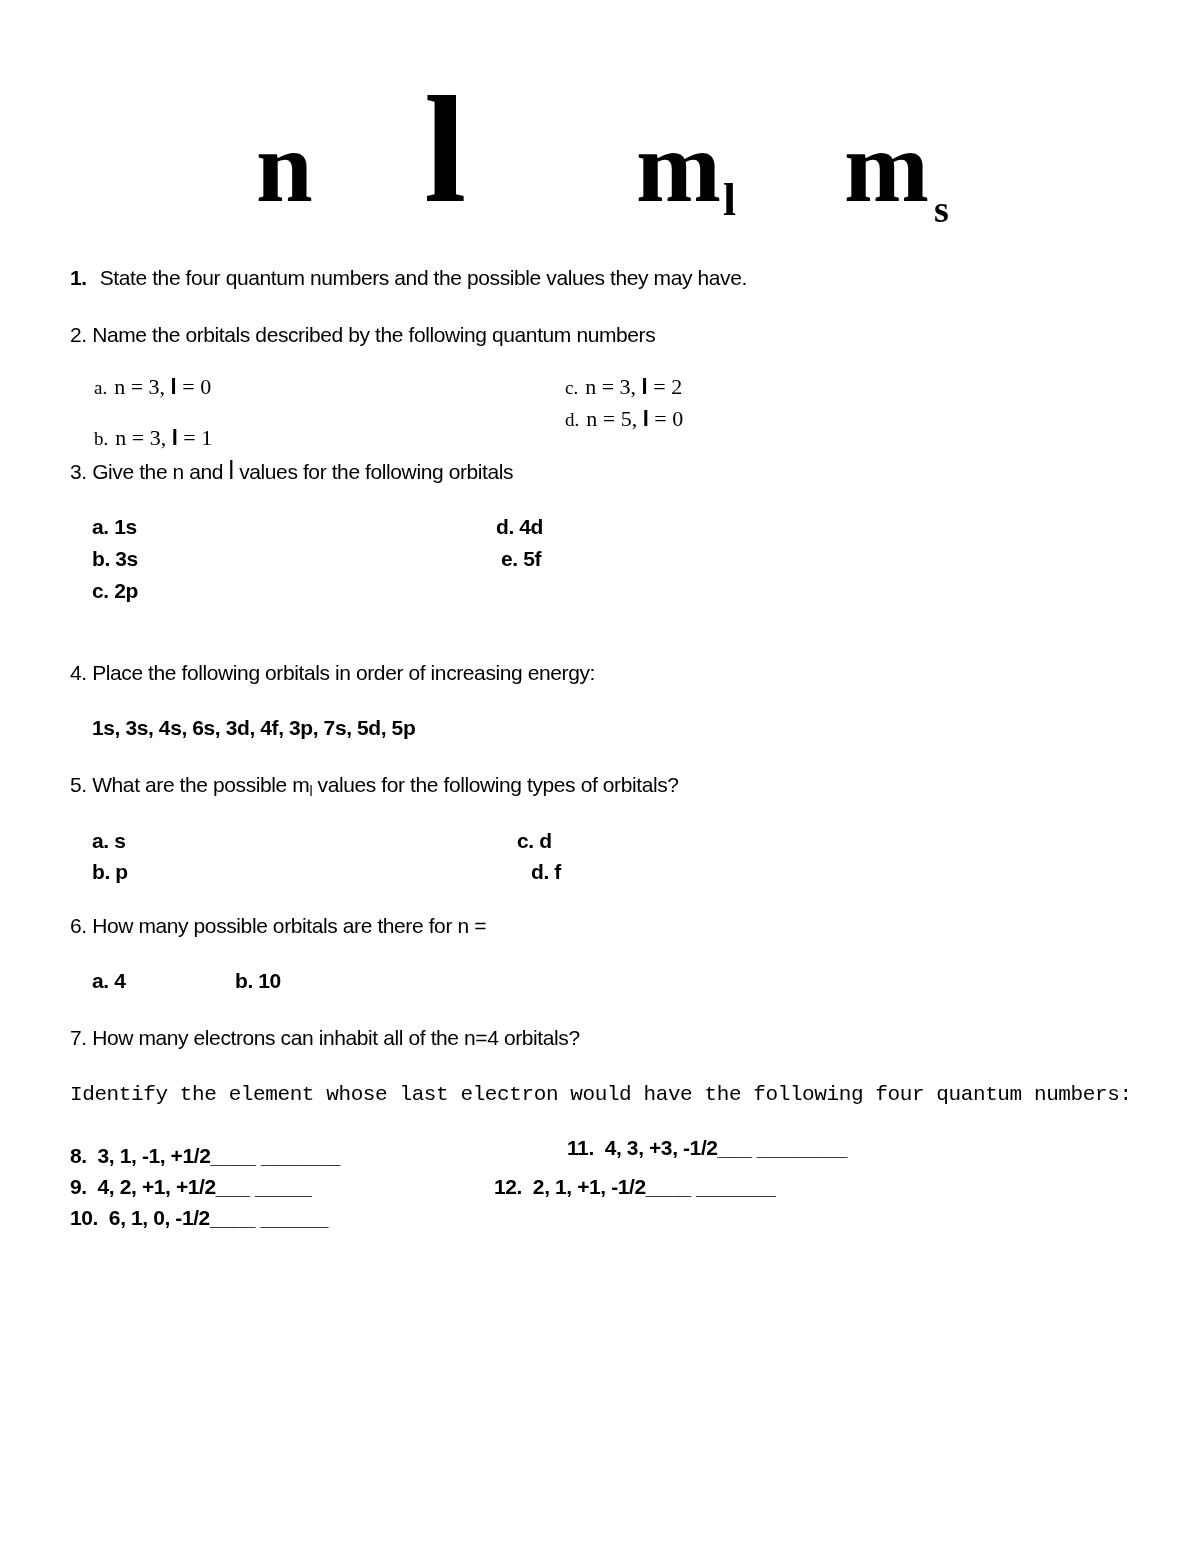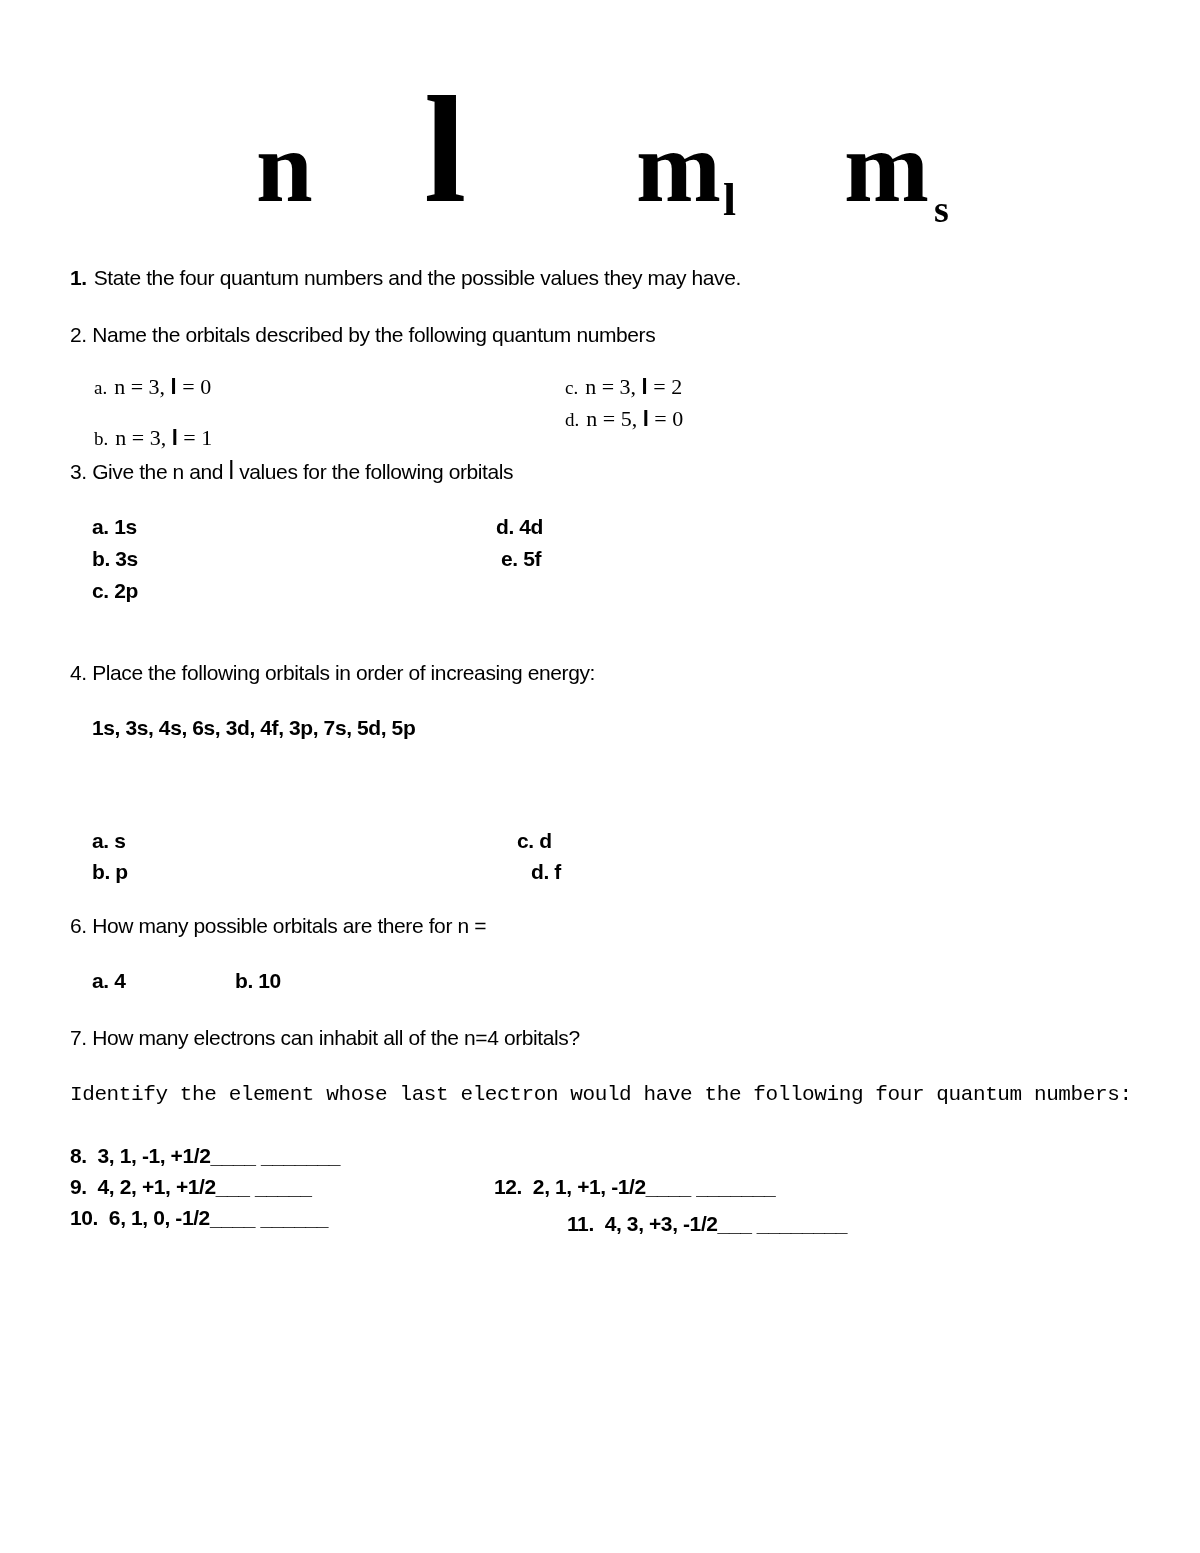--- a/index.html
+++ b/index.html
@@ -28,21 +28,21 @@
 
   
   .line {
     position:absolute;
     font-size:21px;
     letter-spacing:-0.4px;
     white-space:pre;
     line-height:1.2;
   }
   .bold { font-weight:700; }
-  .q1-text { margin-left:7px; }
+  .q1-text { margin-left:13px; }
 
   
   .serifline {
     position:absolute;
     font-family:"Liberation Serif", serif;
     font-size:22px;
     letter-spacing:0;
     white-space:pre;
     line-height:1.2;
   }
@@ -81,33 +81,34 @@
 
   <div class="line bold" style="left:92px; top:514px;">a. 1s</div>
   <div class="line bold" style="left:92px; top:546px;">b. 3s</div>
   <div class="line bold" style="left:92px; top:578px;">c. 2p</div>
   <div class="line bold" style="left:496px; top:514px;">d. 4d</div>
   <div class="line bold" style="left:501px; top:546px;">e. 5f</div>
 
   <div class="line" style="left:70px; top:660px;"><span>4. Place the following orbitals in order of increasing energy:</span></div>
   <div class="line bold" style="left:92px; top:715px;">1s, 3s, 4s, 6s, 3d, 4f, 3p, 7s, 5d, 5p</div>
 
+  <div class="line" style="left:70px; top:772px;"><span>5. </span><span>What are the possible m</span><span class="msub">l</span><span> values for the following types of orbitals?</span></div>
 
   <div class="line bold" style="left:92px; top:828px;">a. s</div>
   <div class="line bold" style="left:92px; top:859px;">b. p</div>
   <div class="line bold" style="left:517px; top:828px;">c. d</div>
   <div class="line bold" style="left:531px; top:859px;">d. f</div>
 
   <div class="line" style="left:70px; top:913px;"><span>6. How many possible orbitals are there for n =</span></div>
   <div class="line bold" style="left:92px; top:968px;">a. 4</div>
   <div class="line bold" style="left:235px; top:968px;">b. 10</div>
 
   <div class="line" style="left:70px; top:1025px;"><span>7. How many electrons can inhabit all of the n=4 orbitals?</span></div>
 
   <div class="line" style="left:70px; top:1082px;font-family:Liberation Mono, monospace;">Identify the element whose last electron would have the following four quantum numbers:</div>
 
   <div class="line bold" style="left:70px; top:1143px;">8.  3, 1, -1, +1/2____ _______</div>
   <div class="line bold" style="left:70px; top:1174px;">9.  4, 2, +1, +1/2___ _____</div>
   <div class="line bold" style="left:70px; top:1205px;">10.  6, 1, 0, -1/2____ ______</div>
-  <div class="line bold" style="left:567px; top:1211px;">11.  4, 3, +3, -1/2___ ________</div>
+  <div class="line bold" style="left:567px; top:1135px;">11.  4, 3, +3, -1/2___ ________</div>
   <div class="line bold" style="left:494px; top:1174px;">12.  2, 1, +1, -1/2____ _______</div>
 
 </div>
 
 </body></html>

